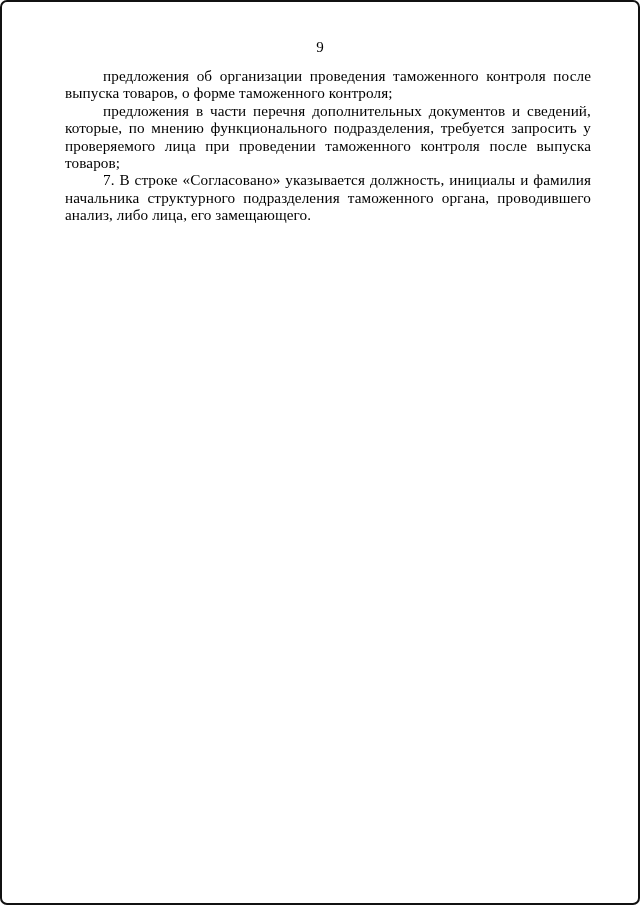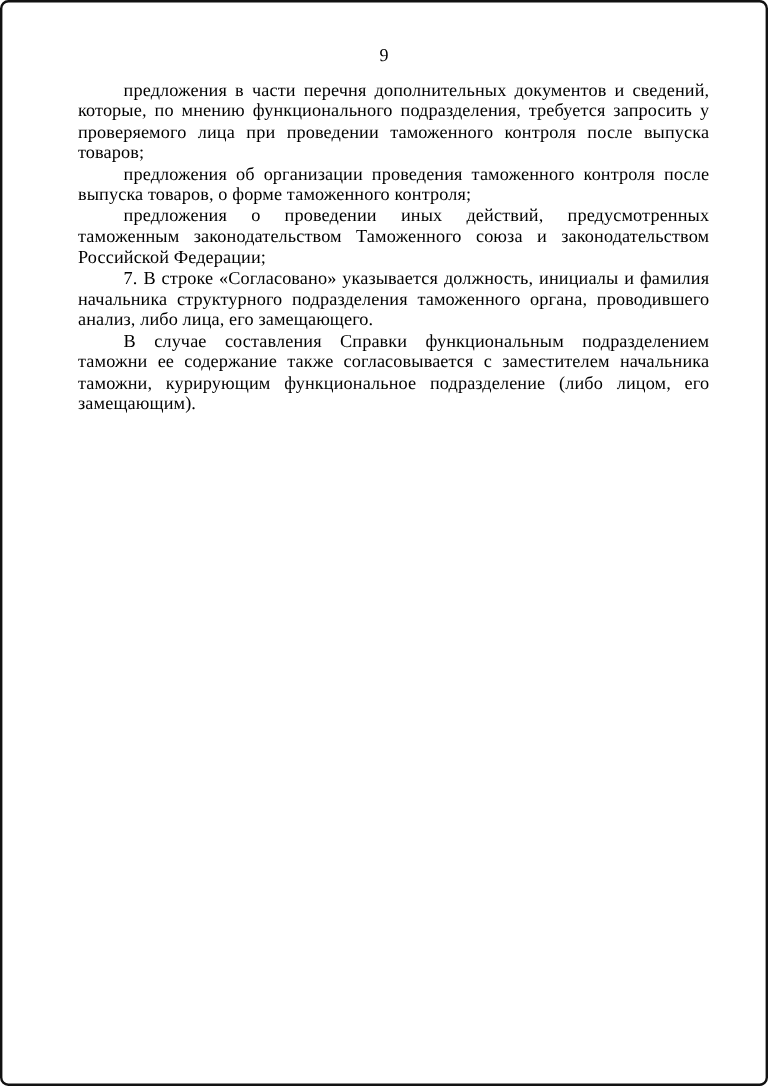--- a/index.html
+++ b/index.html
@@ -44,19 +44,17 @@
       text-indent: 38px;
     }
   </style>
 </head>
 <body>
 
 <div class="page">
   <div class="page-number">9</div>
 
   <div class="body-text">
+    <p>предложения об организации проведения таможенного контроля после выпуска товаров, о форме таможенного контроля;</p>
     <p>предложения в части перечня дополнительных документов и сведений, которые, по мнению функционального подразделения, требуется запросить у проверяемого лица при проведении таможенного контроля после выпуска товаров;</p>
-    <p>предложения об организации проведения таможенного контроля после выпуска товаров, о форме таможенного контроля;</p>
-    <p>предложения о проведении иных действий, предусмотренных таможенным законодательством Таможенного союза и законодательством Российской Федерации;</p>
     <p>7. В строке «Согласовано» указывается должность, инициалы и фамилия начальника структурного подразделения таможенного органа, проводившего анализ, либо лица, его замещающего.</p>
-    <p>В случае составления Справки функциональным подразделением таможни ее содержание также согласовывается с заместителем начальника таможни, курирующим функциональное подразделение (либо лицом, его замещающим).</p>
   </div>
 </div>
 
 </body></html>

